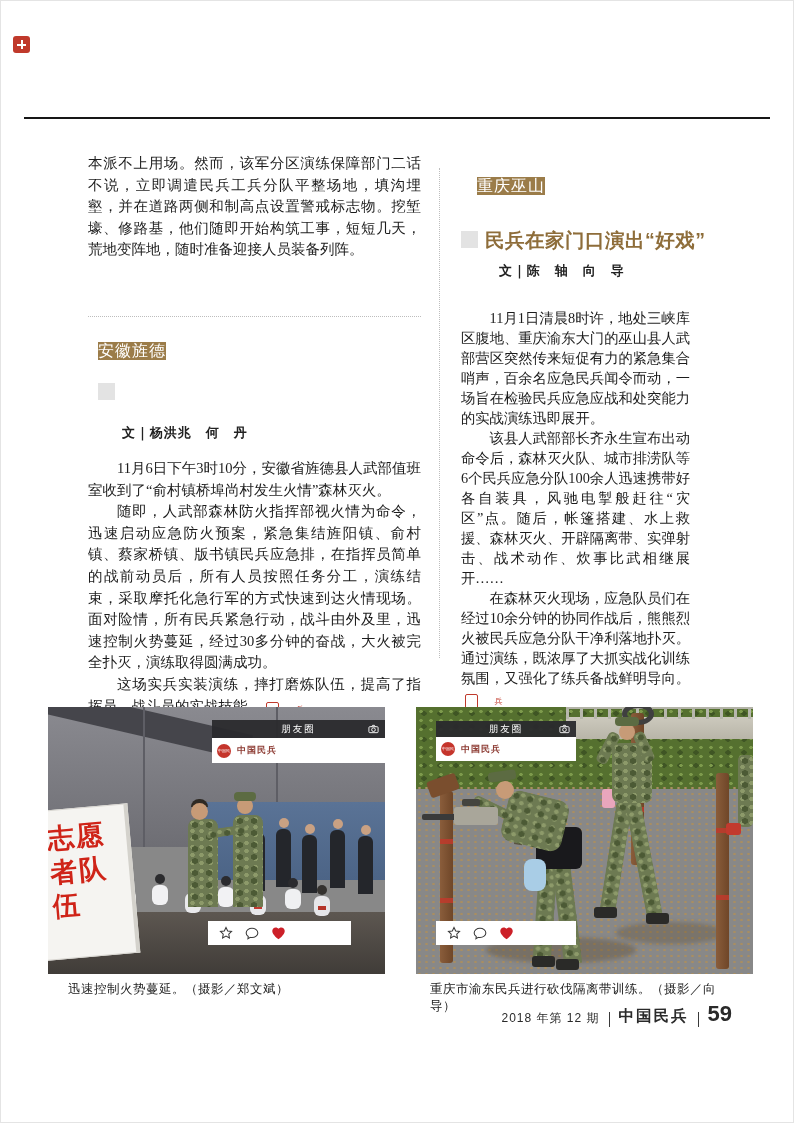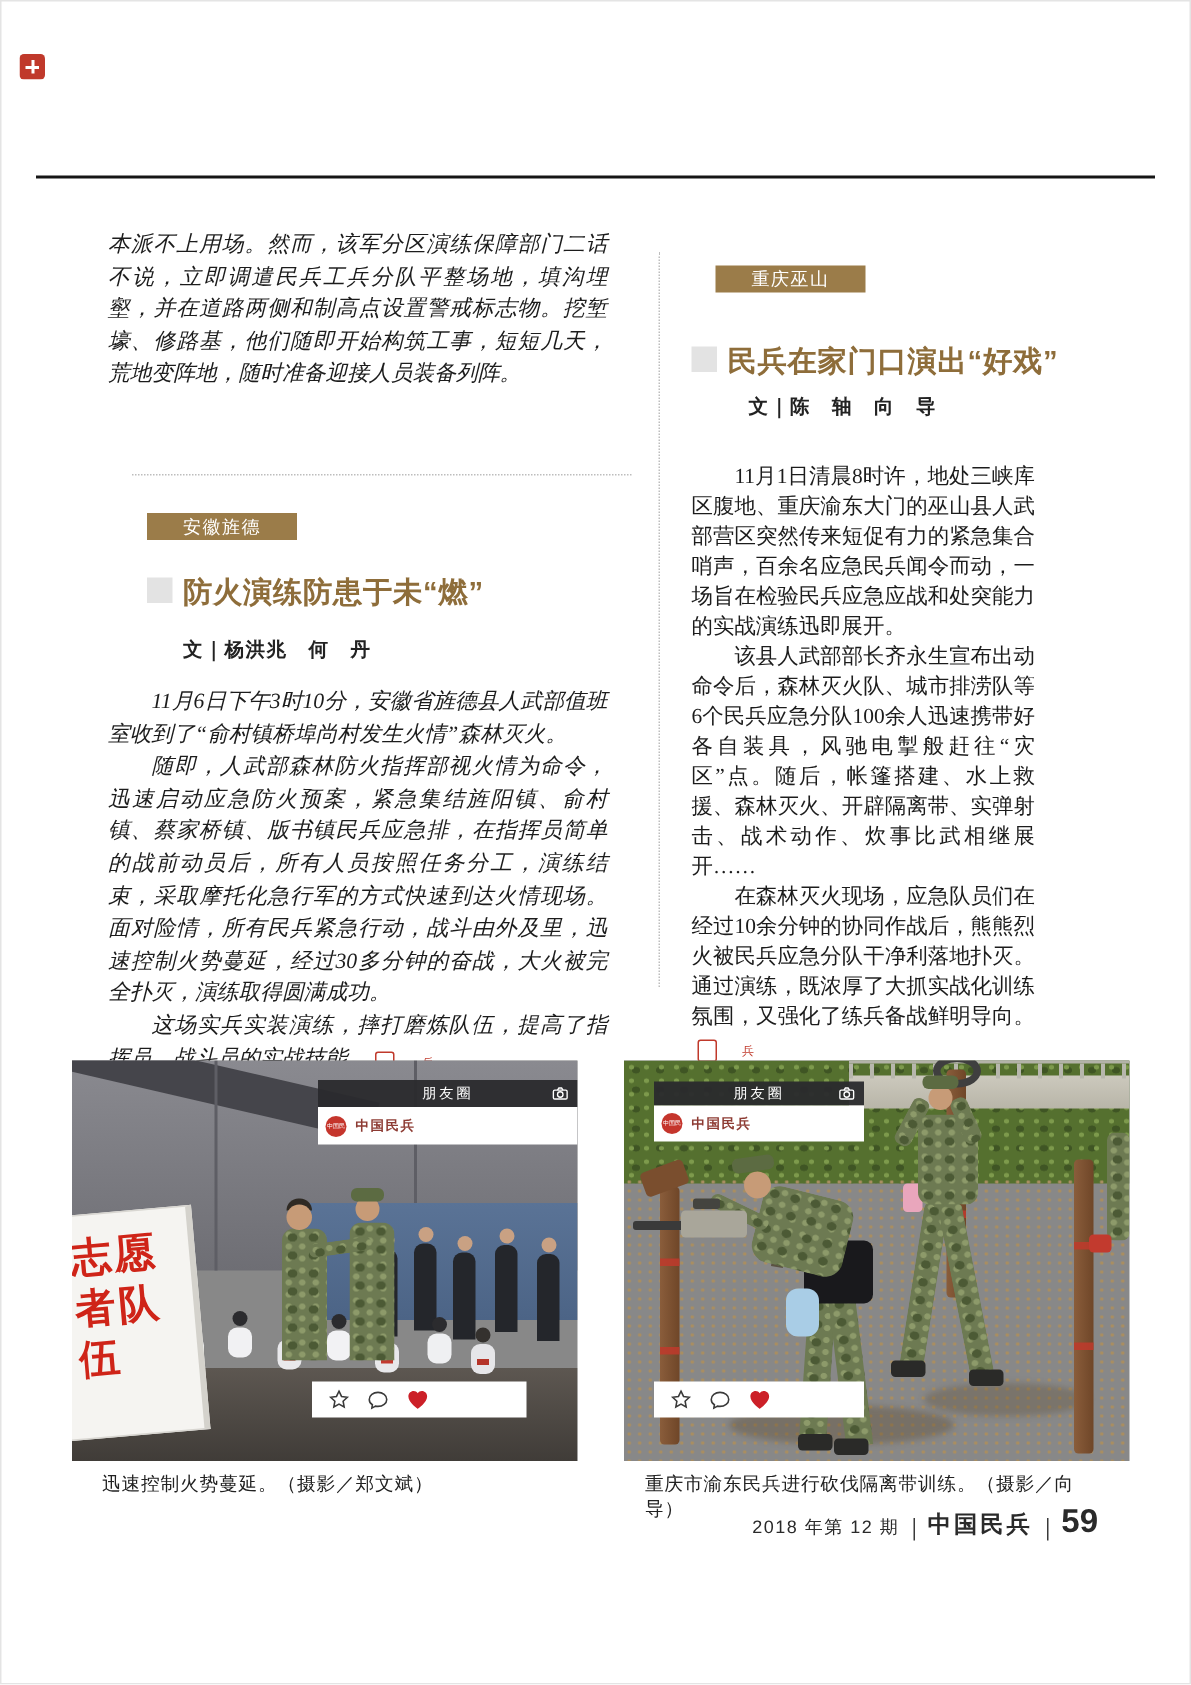--- a/index.html
+++ b/index.html
@@ -7,32 +7,32 @@
         font-family:"Liberation Serif","DejaVu Serif",serif;color:#1c1c1c;
         box-shadow:inset 0 0 0 1px #e4e4e4;}
   
   .corner-icon{position:absolute;left:13px;top:36px;width:17px;height:17px;background:#c0392b;border-radius:3px;
     background-image:linear-gradient(#fff,#fff),linear-gradient(#fff,#fff);
     background-size:9px 2px,2px 9px;background-position:center center;background-repeat:no-repeat;}
   .top-rule{position:absolute;left:24px;top:117px;width:746px;height:2px;background:#161616;}
   .dotted-v{position:absolute;left:439px;top:168px;height:490px;border-left:1px dotted #bdbdbd;}
   .dotted-h{position:absolute;left:88px;top:316px;width:333px;border-top:1px dotted #bdbdbd;}
   
-  .colL{position:absolute;left:72px;width:333px;font-size:14.5px;line-height:21.6px;text-align:justify;font-style:italic;}
+  .colL{position:absolute;left:88px;width:333px;font-size:14.5px;line-height:21.6px;text-align:justify;}
   .colR{position:absolute;left:461px;width:229px;font-size:14.3px;line-height:20px;text-align:justify;}
   .cont{top:153px;}
   .bodyL{top:458px;}
   .bodyR{top:308px;}
   p.para{margin:0;text-indent:2em;}
   p.para.noindent{text-indent:0;}
   .endmark{display:inline-block;width:11px;height:13px;border:1px solid #c0392b;border-radius:2px;
     margin-left:4px;vertical-align:-1px;font-family:"Liberation Sans",sans-serif;
     font-size:8px;line-height:13px;color:#c0392b;text-align:center;}
   .tag{position:absolute;background:#9b7c49;color:#fff;font-family:Liberation Serif, serif;
-    font-size:12px;line-height:16px;padding:1px 24px;letter-spacing:1px;}
+    font-size:16px;line-height:16px;padding:1px 0;letter-spacing:1px;}
   .tagL{left:98px;top:342px;}
   .tagR{left:477px;top:177px;}
   .headline{position:absolute;font-family:"Liberation Sans",sans-serif;font-weight:bold;
     font-size:19.5px;color:#8e6d3a;letter-spacing:.5px;white-space:nowrap;}
   .headline .deco{display:inline-block;width:17px;height:17px;background:#e3e3e3;margin-right:7px;vertical-align:-1px;}
   .headL{left:98px;top:381px;}
   .headR{left:461px;top:227px;}
   .byline{position:absolute;font-family:"Liberation Sans",sans-serif;font-size:13px;font-weight:bold;
     color:#222;letter-spacing:1px;}
   .byL{left:122px;top:424px;}
@@ -157,21 +157,21 @@
   <div class="corner-icon"></div>
   <div class="top-rule"></div>
   <div class="dotted-v"></div>
   <div class="dotted-h"></div>
 
   <div class="colL cont">
     <p class="para noindent"><span>本派不上用场。然而，该军分区演练保障部门二话不说，立即调遣民兵工兵分队平整场地，填沟埋壑，并在道路两侧和制高点设置警戒标志物。挖堑壕、修路基，他们随即开始构筑工事，短短几天，荒地变阵地，随时准备迎接人员装备列阵。</span></p>
   </div>
 
   <div class="tag tagL">安徽旌德</div>
-  <div class="headline headL"><span class="deco"></span><span>防火演练防患于未“燃”</span></div>
+  <div class="headline headL"><span class="deco"></span></div>
   <div class="byline byL">文｜杨洪兆　何　丹</div>
   <div class="colL bodyL">
     <p class="para"><span>11月6日下午3时10分，安徽省旌德县人武部值班室收到了“俞村镇桥埠尚村发生火情”森林灭火。</span></p>
     <p class="para"><span>随即，人武部森林防火指挥部视火情为命令，迅速启动应急防火预案，紧急集结旌阳镇、俞村镇、蔡家桥镇、版书镇民兵应急排，在指挥员简单的战前动员后，所有人员按照任务分工，演练结束，采取摩托化急行军的方式快速到达火情现场。面对险情，所有民兵紧急行动，战斗由外及里，迅速控制火势蔓延，经过30多分钟的奋战，大火被完全扑灭，演练取得圆满成功。</span></p>
     <p class="para"><span>这场实兵实装演练，摔打磨炼队伍，提高了指挥员、战斗员的实战技能。</span><span class="endmark">兵</span></p>
   </div>
 
   <div class="tag tagR">重庆巫山</div>
   <div class="headline headR"><span class="deco"></span><span>民兵在家门口演出“好戏”</span></div>
   <div class="byline byR">文｜陈　轴　向　导</div>

